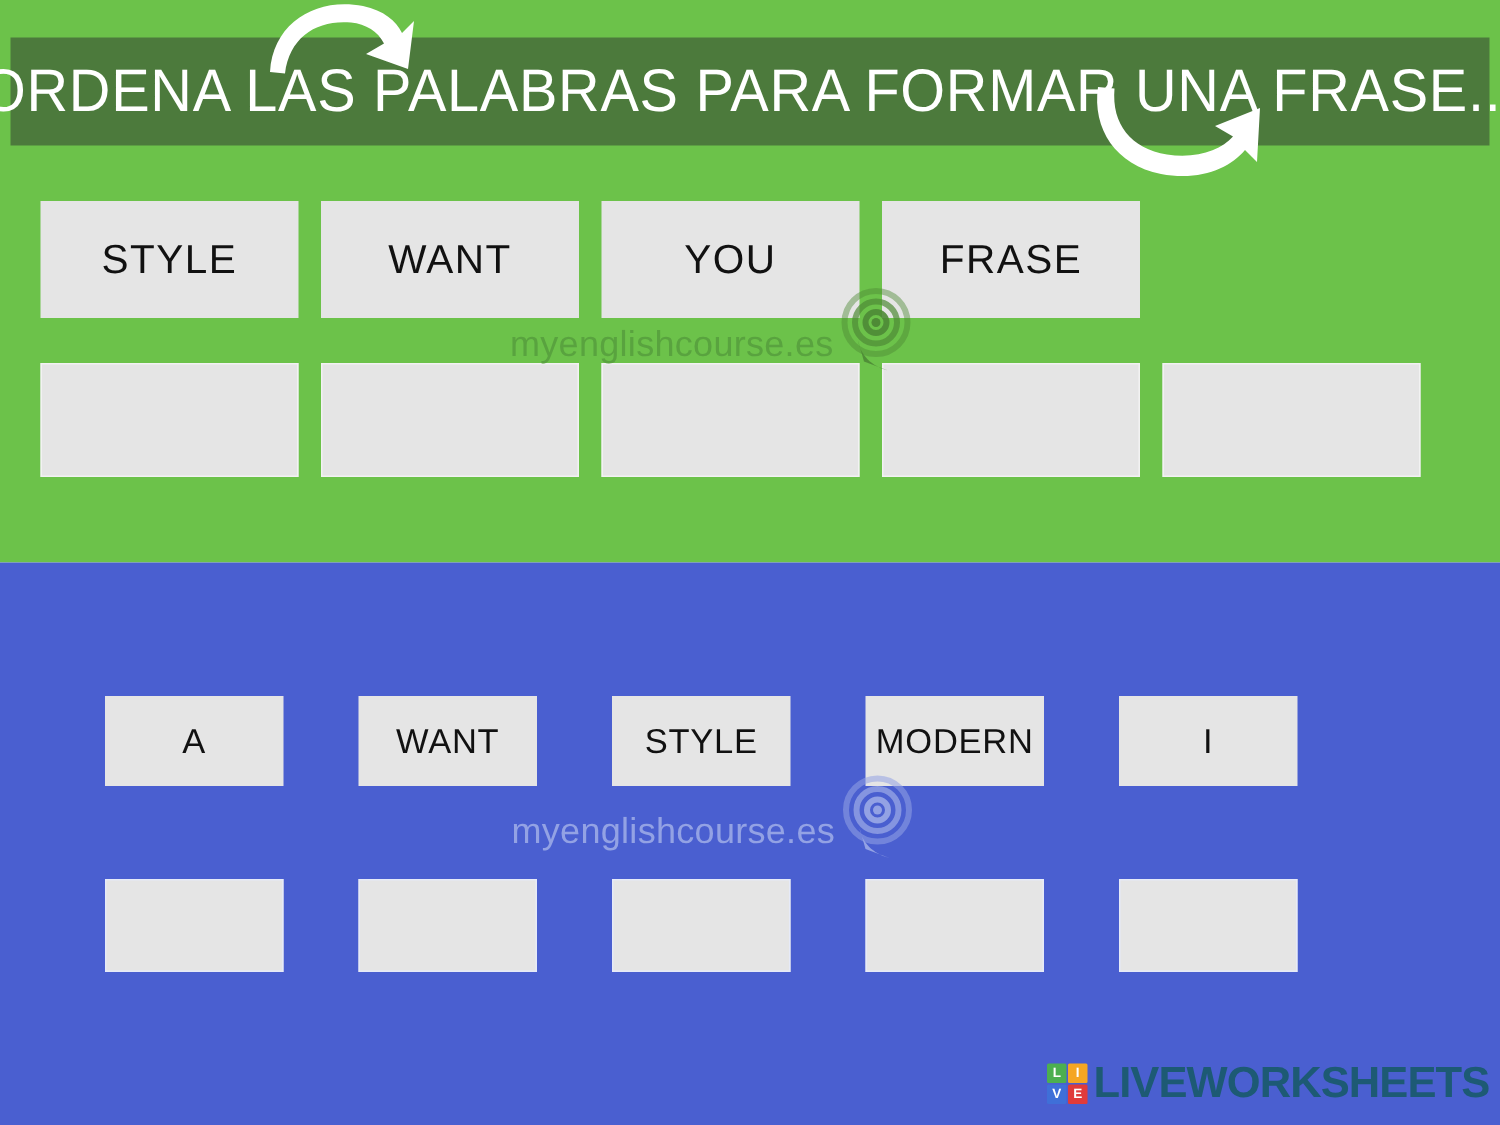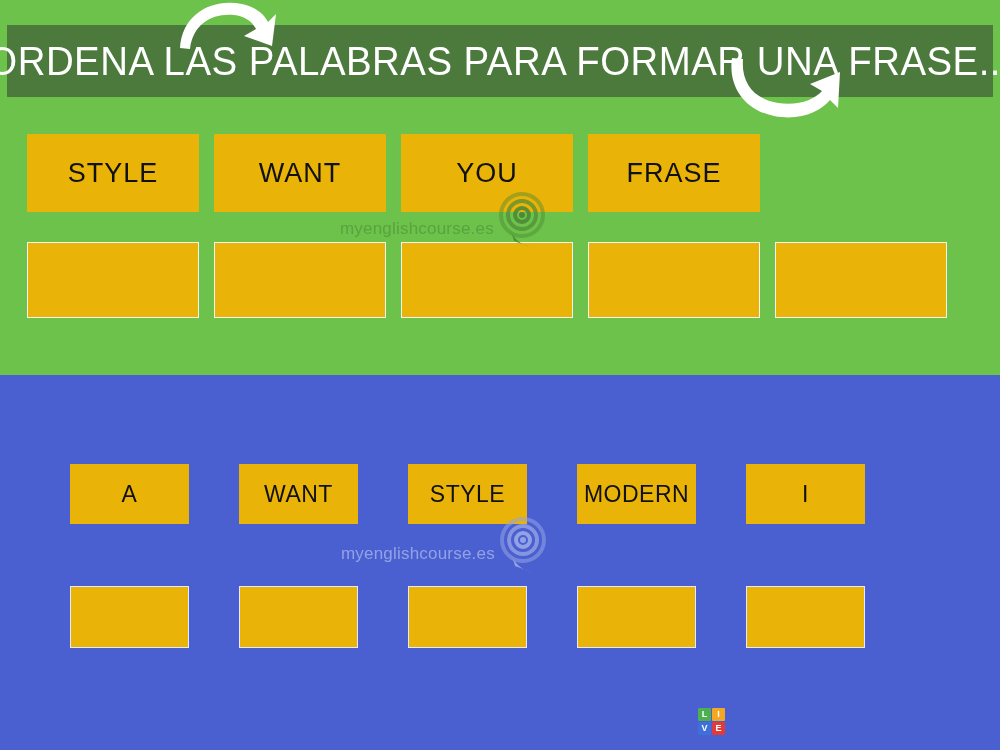--- a/index.html
+++ b/index.html
@@ -82,21 +82,21 @@
   }
 
   
   .row {
     position: absolute;
     display: flex;
     z-index: 2;
   }
 
   .tile {
-    background: #eab308;
+    background: #e5e5e5;
     display: flex;
     align-items: center;
     justify-content: center;
     box-sizing: border-box;
     color: #111111;
     font-family: "Liberation Sans", sans-serif;
     font-weight: 400;
   }
 
   
@@ -154,21 +154,21 @@
   
   .watermark {
     position: absolute;
     display: flex;
     align-items: center;
     z-index: 5;
     pointer-events: none;
     font-family: "Liberation Sans", sans-serif;
   }
   .watermark-text {
-    font-size: 17px;
+    font-size: 24px;
     letter-spacing: 0.2px;
     white-space: nowrap;
   }
   .watermark-green {
     left: 340px;
     top: 203px;
   }
   .watermark-green .watermark-text { color: #59a33f; }
   .watermark-blue {
     left: 341px;
@@ -320,15 +320,16 @@
     </span>
   </div>
 
   <div class="lws-logo">
     <div class="lws-grid">
       <div class="lws-cell" style="background: rgb(76, 175, 80);">L</div>
       <div class="lws-cell" style="background: rgb(245, 166, 35);">I</div>
       <div class="lws-cell" style="background: rgb(63, 111, 216);">V</div>
       <div class="lws-cell" style="background: rgb(224, 59, 59);">E</div>
     </div>
+    <div class="lws-word" style="color: rgb(29, 90, 116);">LIVEWORKSHEETS</div>
   </div>
 
 </div>
 
 </body></html>

